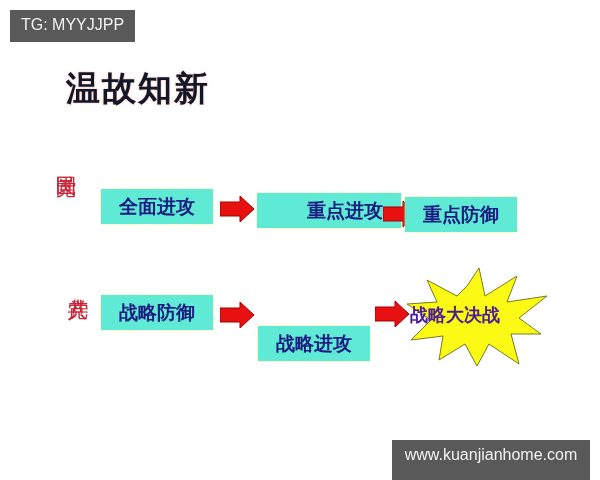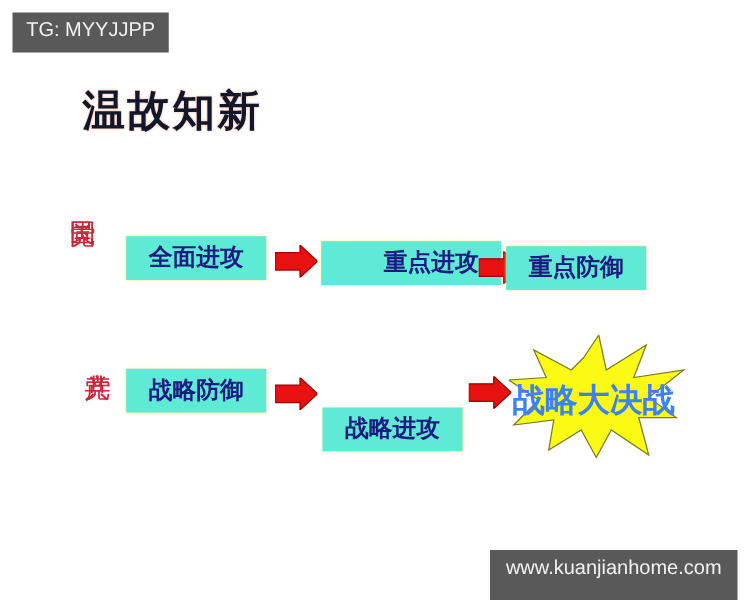--- a/index.html
+++ b/index.html
@@ -35,21 +35,21 @@
       position:absolute; height:35px; width:112px;
       background:#5eead4;
       color:#1a1a80; font-weight:bold; font-size:19px;
       line-height:35px; text-align:center;
       box-shadow:0 0 2px #f0f07a;
     }
     .arrow { position:absolute; width:34px; height:26px; }
     .burst { position:absolute; left:407px; top:268px; width:142px; height:100px; }
     .burst-label {
       position:absolute; left:410px; top:303px; width:130px;
-      text-align:left; font-size:26px; font-weight:bold; color:#3b82f6;
+      text-align:left; font-size:18px; font-weight:bold; color:#4c1d95;
     }
   </style>
 </head>
 <body>
 
 <div class="tag">TG: MYYJJPP</div>
 
 <div class="title">温故知新</div>
 
 <div class="party" style="left:54px; top:160px;">

